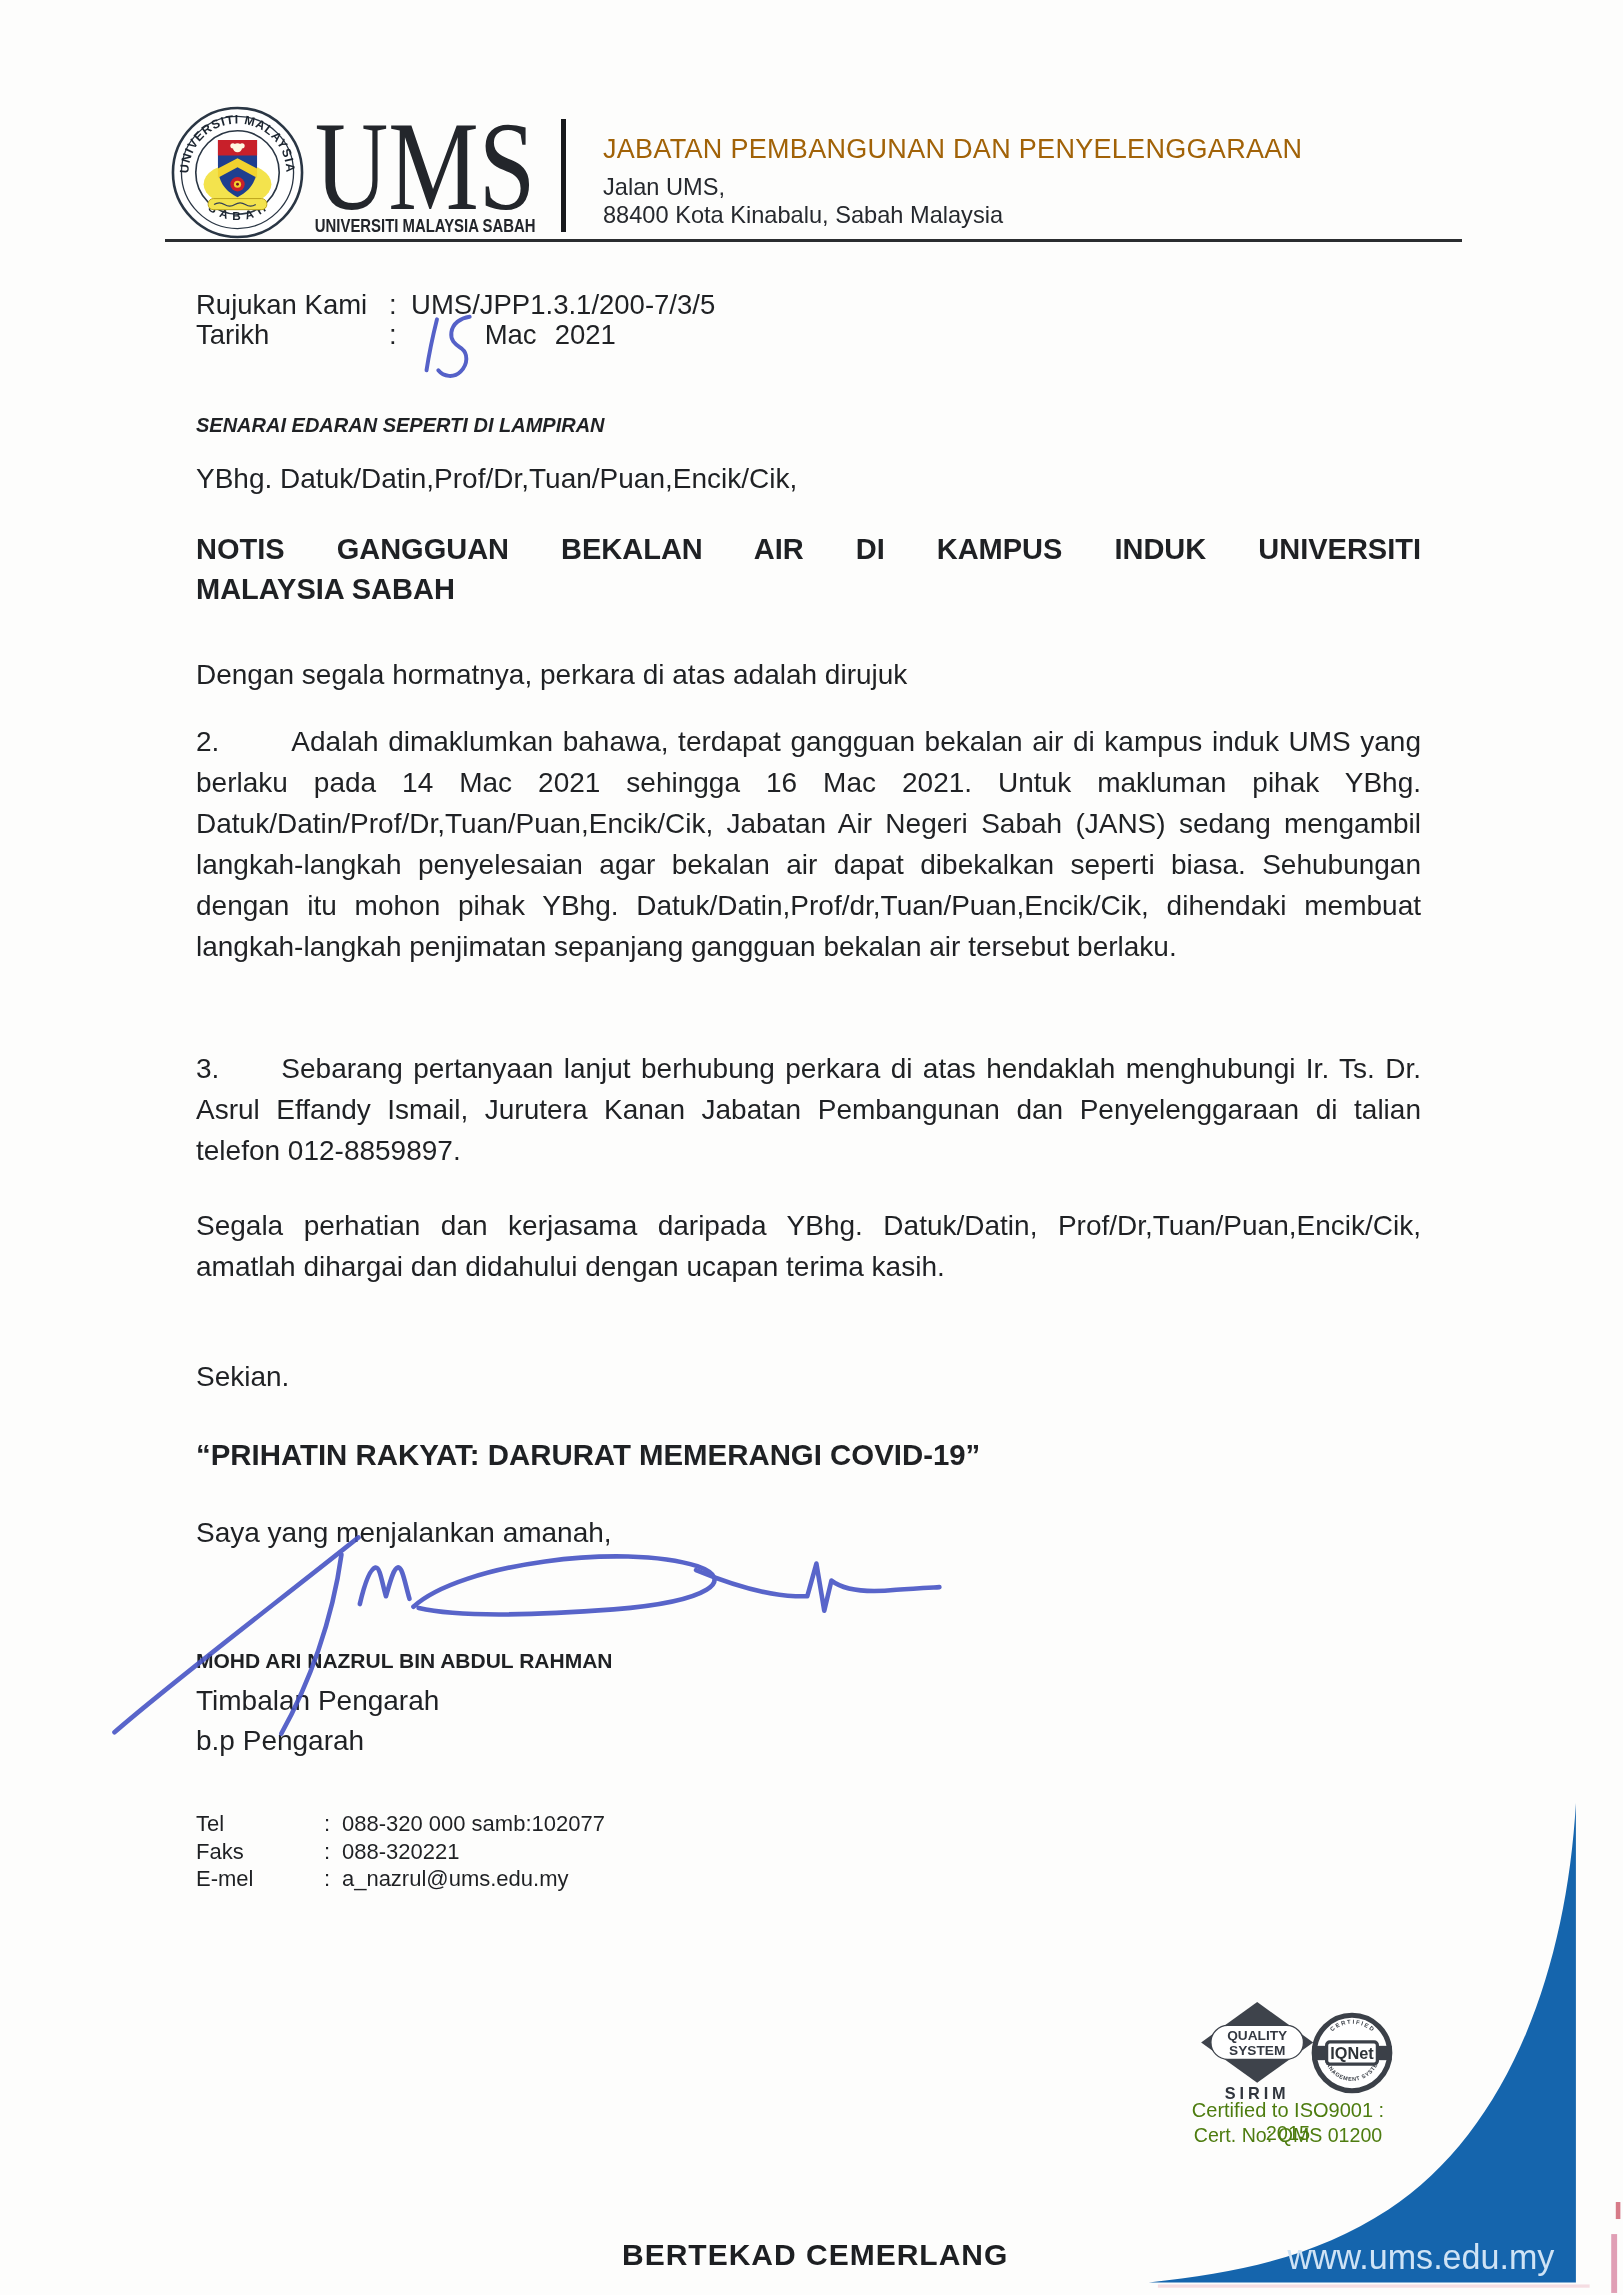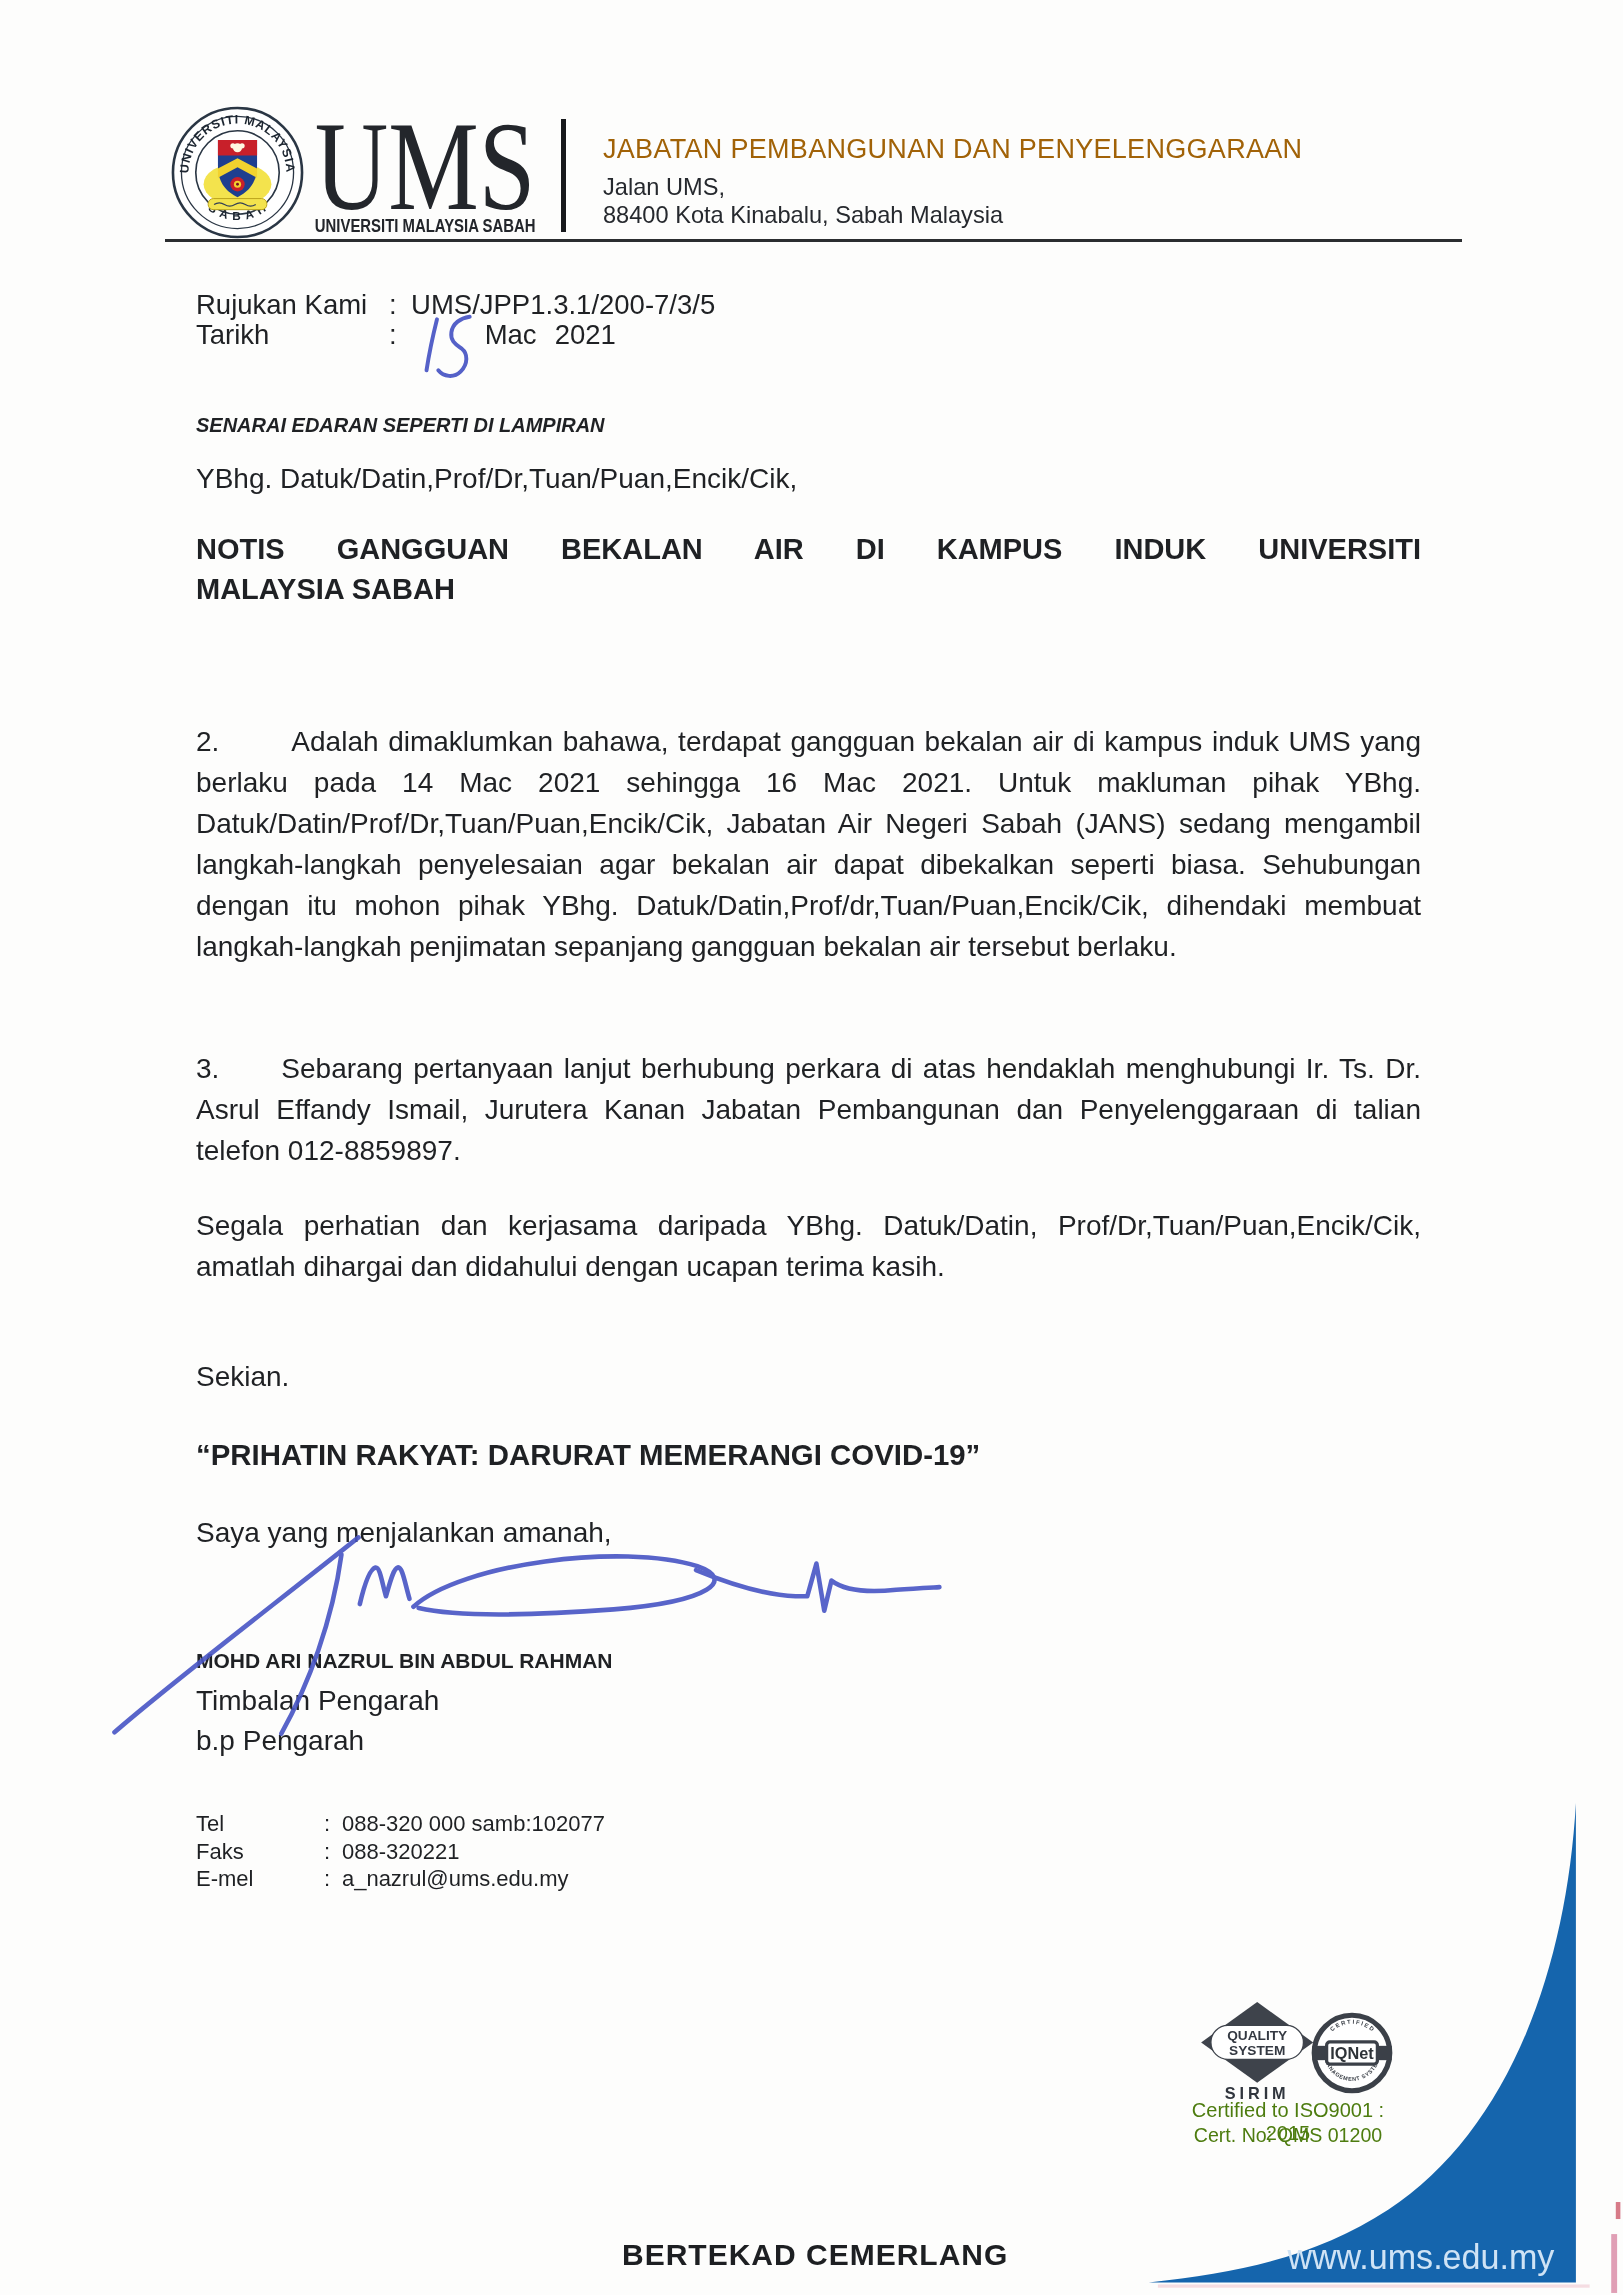--- a/index.html
+++ b/index.html
@@ -91,20 +91,21 @@
     <span class="ref-label">Tarikh</span><span>:</span><span class="ref-value date-value">Mac 2021</span>
   </div>
 
   <div class="abs body-col b i" style="top:405px;font-size:20px;">SENARAI EDARAN SEPERTI DI LAMPIRAN</div>
 
   <div class="abs body-col" style="top:458px;">YBhg. Datuk/Datin,Prof/Dr,Tuan/Puan,Encik/Cik,</div>
 
   <div class="abs body-col subject subject-l1" style="top:529px;">NOTIS GANGGUAN BEKALAN AIR DI KAMPUS INDUK UNIVERSITI</div>
   <div class="abs body-col subject" style="top:569px;">MALAYSIA SABAH</div>
 
+  <div class="abs body-col" style="top:654px;">Dengan segala hormatnya, perkara di atas adalah dirujuk</div>
 
   <div class="abs body-col just" style="top:721px;">
     <span>2.</span><span class="pnum-tab2"></span><span>Adalah dimaklumkan bahawa, terdapat gangguan bekalan air di kampus induk UMS yang berlaku pada 14 Mac 2021 sehingga 16 Mac 2021. Untuk makluman pihak YBhg. Datuk/Datin/Prof/Dr,Tuan/Puan,Encik/Cik, Jabatan Air Negeri Sabah (JANS) sedang mengambil langkah-langkah penyelesaian agar bekalan air dapat dibekalkan seperti biasa. Sehubungan dengan itu mohon pihak YBhg. Datuk/Datin,Prof/dr,Tuan/Puan,Encik/Cik, dihendaki membuat langkah-langkah penjimatan sepanjang gangguan bekalan air tersebut berlaku.</span>
   </div>
 
   <div class="abs body-col just" style="top:1048px;">
     <span>3.</span><span class="pnum-tab3"></span><span>Sebarang pertanyaan lanjut berhubung perkara di atas hendaklah menghubungi Ir. Ts. Dr. Asrul Effandy Ismail, Jurutera Kanan Jabatan Pembangunan dan Penyelenggaraan di talian telefon 012-8859897.</span>
   </div>
 
   <div class="abs body-col just" style="top:1205px;">Segala perhatian dan kerjasama daripada YBhg. Datuk/Datin, Prof/Dr,Tuan/Puan,Encik/Cik, amatlah dihargai dan didahului dengan ucapan terima kasih.</div>

